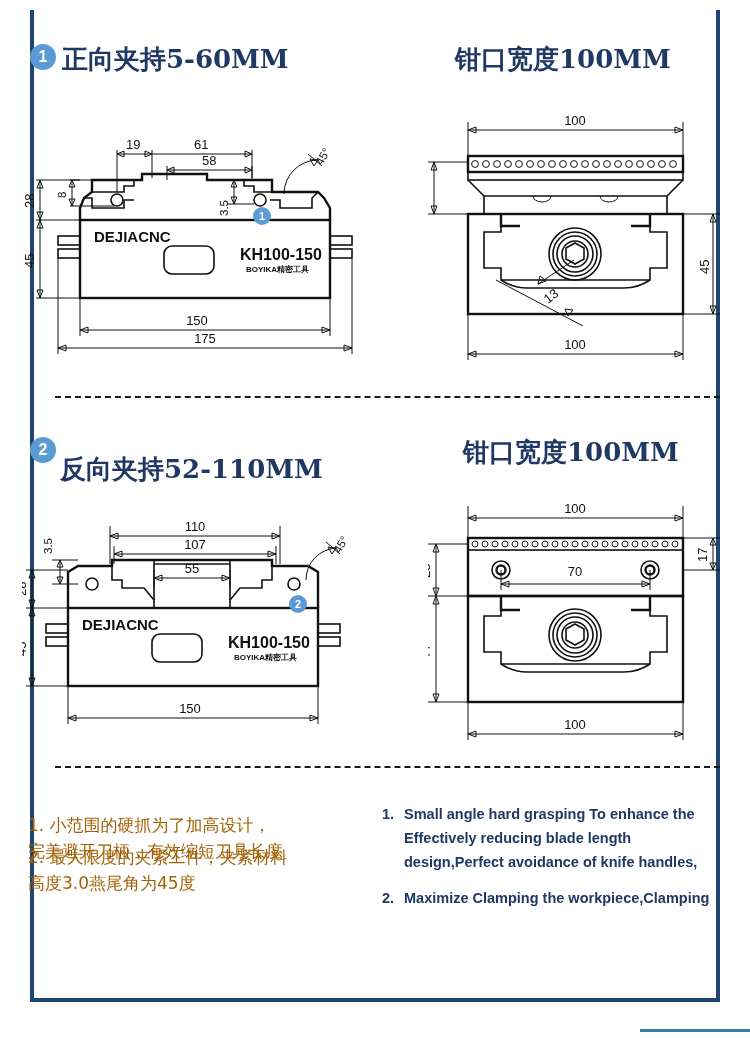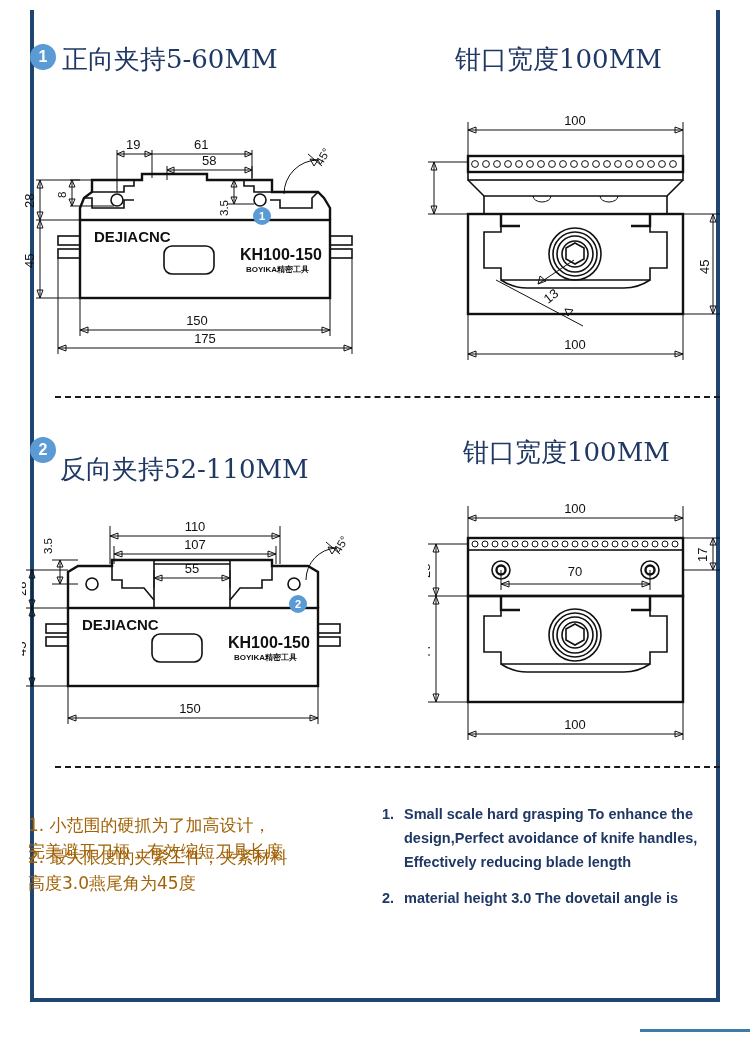--- a/index.html
+++ b/index.html
@@ -14,21 +14,21 @@
     position:absolute;left:640px;top:1029px;width:110px;height:3px;background:#3d7ca8;
   }
 
   .section{position:absolute;}
   .badge{
     position:absolute;width:26px;height:26px;border-radius:50%;
     background:#5b9bd5;color:#ffffff;font-size:16px;font-weight:bold;
     text-align:center;line-height:26px;font-family:"Liberation Sans",sans-serif;
   }
   .head-cn{
-    position:absolute;color:#1f3864;font-size:26px;font-weight:normal;
+    position:absolute;color:#1f3864;font-size:26px;font-weight:bold;
     font-family:"DejaVu Sans",sans-serif;letter-spacing:0px;white-space:nowrap;
   }
   .head-cn.serif{font-family:"DejaVu Serif",serif;}
 
   .divider{
     position:absolute;left:55px;width:665px;height:0;
     border-top:2px dashed #1a1a1a;
   }
 
   .notes-cn{
@@ -431,21 +431,21 @@
 <div class="divider" style="top:766px;"></div>
 
 <div class="notes-cn" style="left:28px;top:800px;">1. 小范围的硬抓为了加高设计，
 完美避开刀柄，有效缩短刀具长度</div>
 <div class="notes-cn" style="left:28px;top:832px;">2. 最大限度的夹紧工件，夹紧材料
 高度3.0燕尾角为45度</div>
 
 <div class="notes-en" style="left:382px;top:802px;width:350px;">
   <div class="en-item">
     <span class="en-num">1.</span>
-    <div>Small scale hard grasping To enhance the</div>
+    <div>Small angle hard grasping To enhance the</div>
+    <div>Effectively reducing blade length</div>
     <div>design,Perfect avoidance of knife handles,</div>
-    <div>Effectively reducing blade length</div>
   </div>
   <div class="en-item">
     <span class="en-num">2.</span>
-    <div>material height 3.0 The dovetail angle is</div>
+    <div>Maximize Clamping the workpiece,Clamping</div>
   </div>
 </div>
 
 </body></html>

